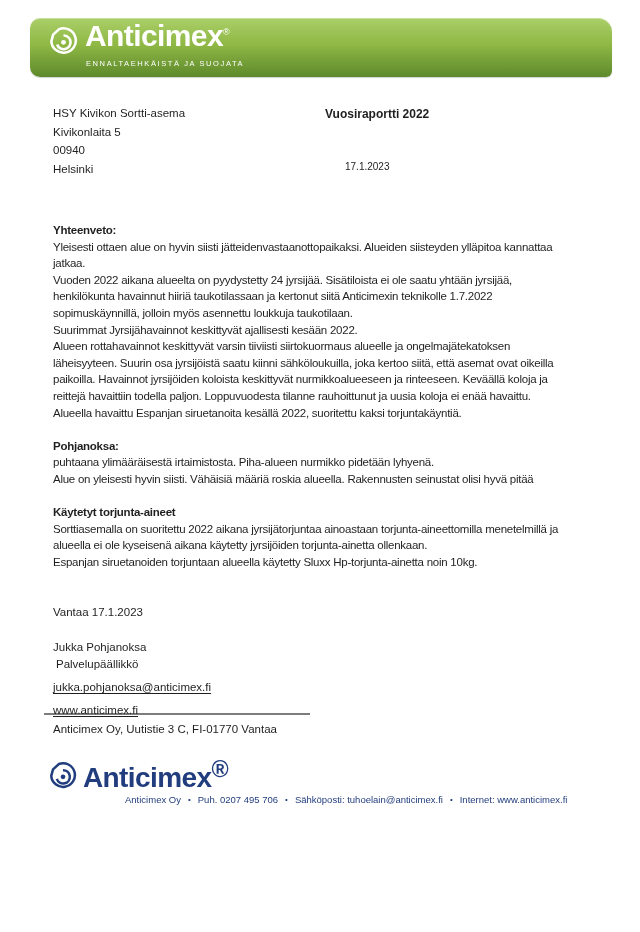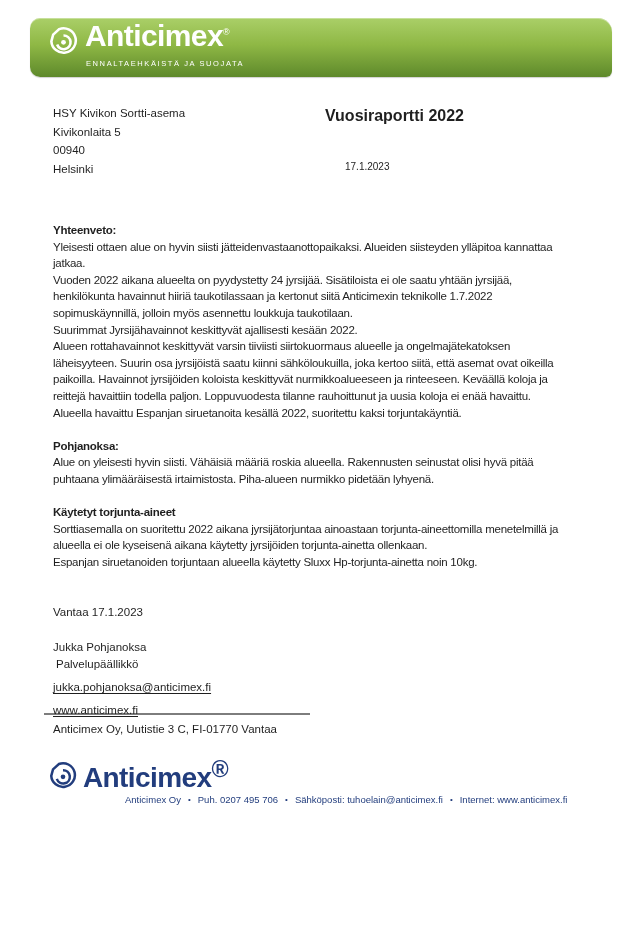--- a/index.html
+++ b/index.html
@@ -27,21 +27,21 @@
     white-space:nowrap;
   }
   .brand sup{font-size:9px;font-weight:400;vertical-align:super;}
   .banner .tagline{
     position:absolute;left:56px;top:41px;
     font-size:7.5px;color:#ffffff;letter-spacing:1.6px;white-space:nowrap;
   }
 
   
   .recipient{position:absolute;left:53px;top:104px;font-size:11.5px;line-height:18.6px;}
-  .report-title{position:absolute;left:325px;top:107px;font-size:16px;font-weight:700;}
+  .report-title{position:absolute;left:325px;top:107px;font-size:12px;font-weight:700;}
   .report-date{position:absolute;left:345px;top:161px;font-size:10px;}
 
   
   .doc-body{
     position:absolute;left:53px;top:222px;width:585px;
     font-size:11.5px;line-height:16.6px;letter-spacing:-0.25px;
   }
   .doc-body .line{white-space:nowrap;}
   .doc-body .heading{font-weight:700;white-space:nowrap;}
   .doc-body .gap{height:16.6px;}
@@ -104,22 +104,22 @@
     <div class="line">henkilökunta havainnut hiiriä taukotilassaan ja kertonut siitä Anticimexin teknikolle 1.7.2022</div>
     <div class="line">sopimuskäynnillä, jolloin myös asennettu loukkuja taukotilaan.</div>
     <div class="line">Suurimmat Jyrsijähavainnot keskittyvät ajallisesti kesään 2022.</div>
     <div class="line">Alueen rottahavainnot keskittyvät varsin tiiviisti siirtokuormaus alueelle ja ongelmajätekatoksen</div>
     <div class="line">läheisyyteen. Suurin osa jyrsijöistä saatu kiinni sähköloukuilla, joka kertoo siitä, että asemat ovat oikeilla</div>
     <div class="line">paikoilla. Havainnot jyrsijöiden koloista keskittyvät nurmikkoalueeseen ja rinteeseen. Keväällä koloja ja</div>
     <div class="line">reittejä havaittiin todella paljon. Loppuvuodesta tilanne rauhoittunut ja uusia koloja ei enää havaittu.</div>
     <div class="line">Alueella havaittu Espanjan siruetanoita kesällä 2022, suoritettu kaksi torjuntakäyntiä.</div>
     <div class="gap"></div>
     <div class="heading">Pohjanoksa:</div>
+    <div class="line">puhtaana ylimääräisestä irtaimistosta. Piha-alueen nurmikko pidetään lyhyenä.</div>
     <div class="line">Alue on yleisesti hyvin siisti. Vähäisiä määriä roskia alueella. Rakennusten seinustat olisi hyvä pitää</div>
-    <div class="line">puhtaana ylimääräisestä irtaimistosta. Piha-alueen nurmikko pidetään lyhyenä.</div>
     <div class="gap"></div>
     <div class="heading">Käytetyt torjunta-aineet</div>
     <div class="line">Sorttiasemalla on suoritettu 2022 aikana jyrsijätorjuntaa ainoastaan torjunta-aineettomilla menetelmillä ja</div>
     <div class="line">alueella ei ole kyseisenä aikana käytetty jyrsijöiden torjunta-ainetta ollenkaan.</div>
     <div class="line">Espanjan siruetanoiden torjuntaan alueella käytetty Sluxx Hp-torjunta-ainetta noin 10kg.</div>
   </div>
 
   <div class="sig place">Vantaa 17.1.2023</div>
   <div class="sig name">Jukka Pohjanoksa</div>
   <div class="sig role">Palvelupäällikkö</div>

